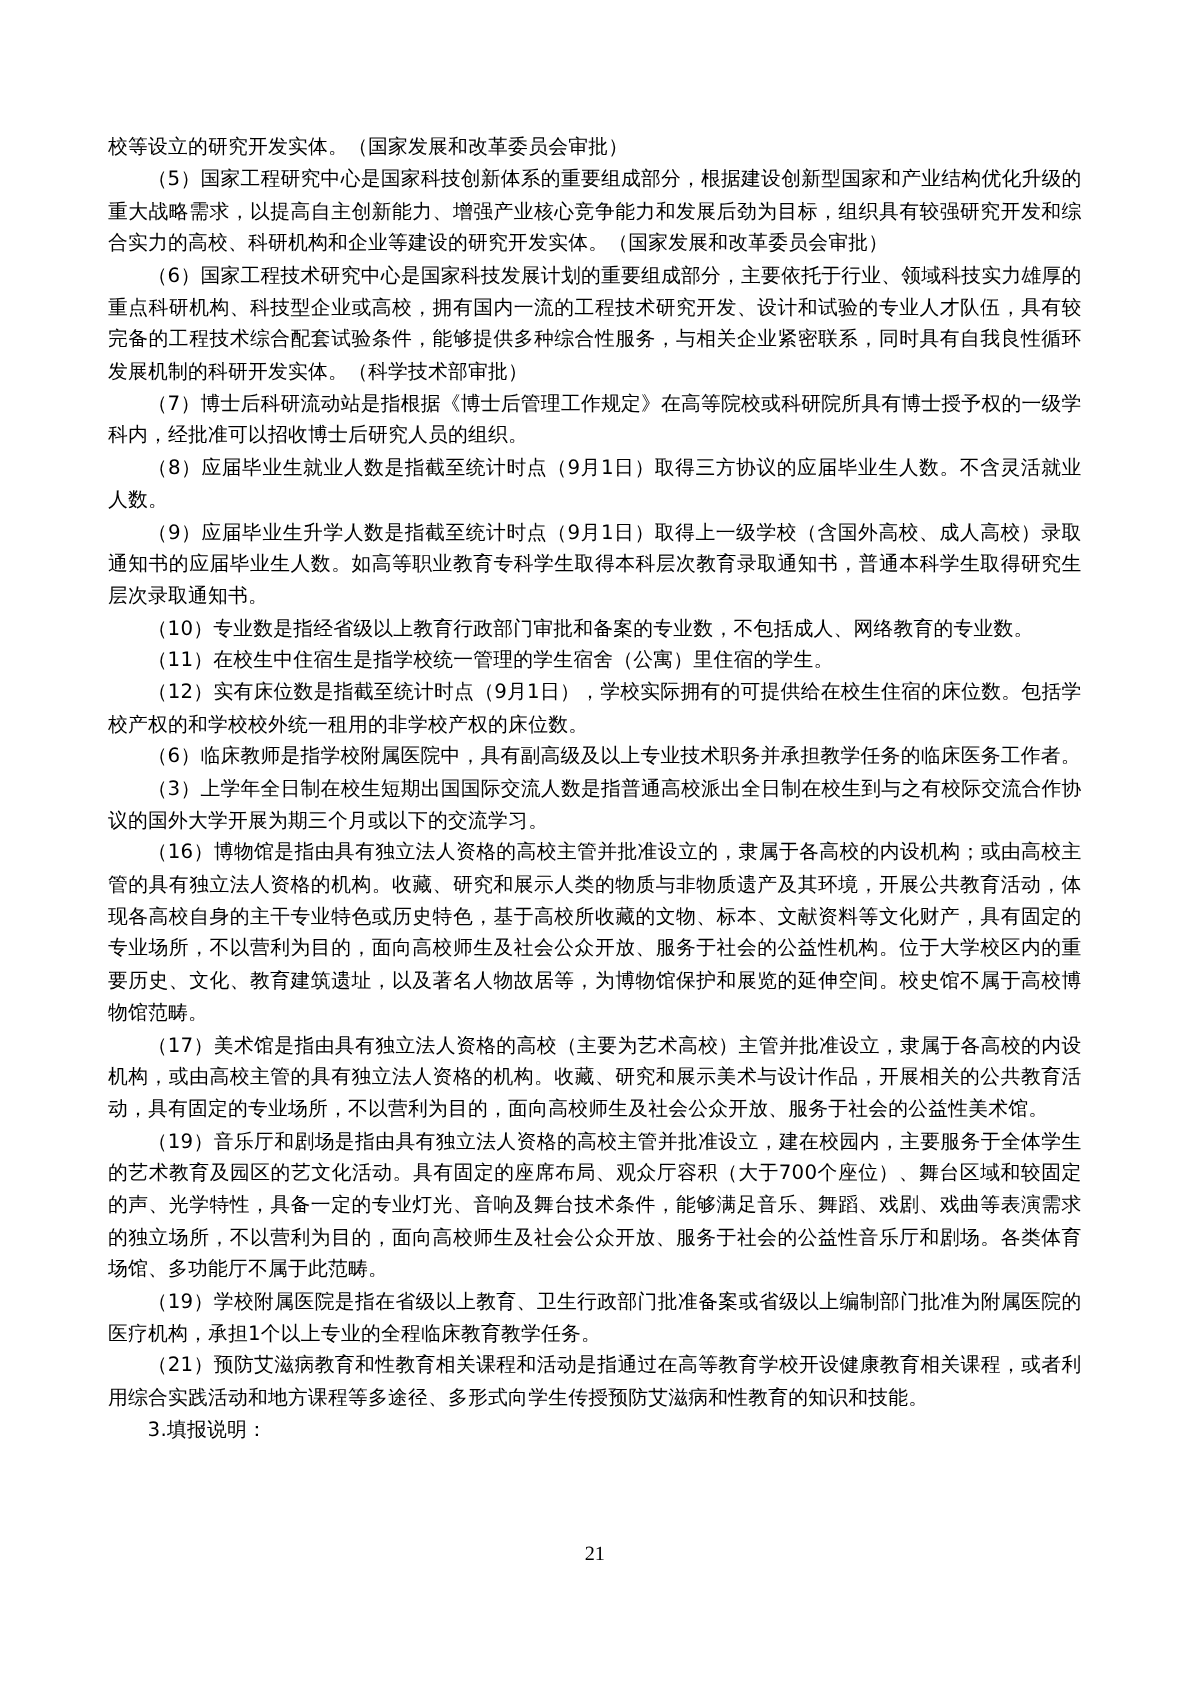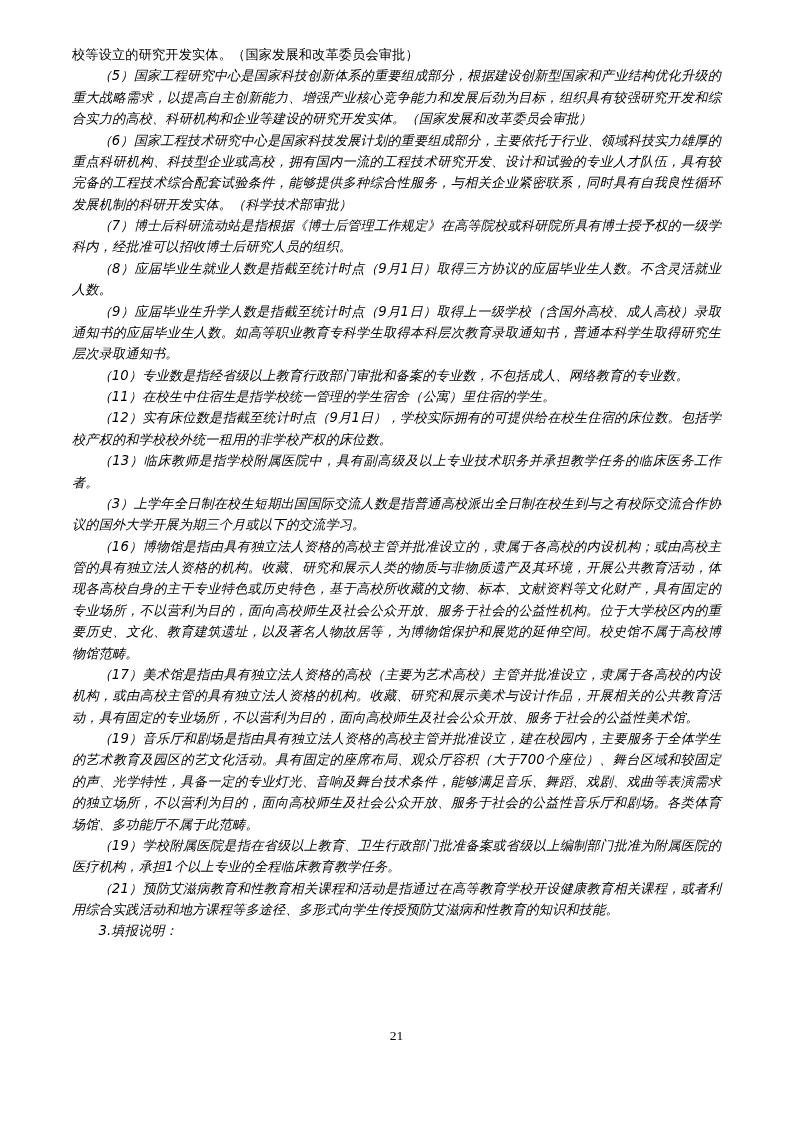--- a/index.html
+++ b/index.html
@@ -14,36 +14,35 @@
     color: #000000;
     position: relative;
     overflow: hidden;
   }
   .page {
     position: absolute;
     left: 0; top: 0;
     width: 793px;
     height: 1122px;
     box-sizing: border-box;
-    padding: 44px 72px 40px 72px;
+    padding: 88px 72px 40px 72px;
   }
   .doc-body {
     font-size: 13.2px;
     line-height: 1.62;
     text-align: justify;
     text-justify: inter-ideograph;
     letter-spacing: 0.15px;
   }
   .doc-body p {
     margin: 0;
     padding: 0;
   }
   .indent2 {
     text-indent: 2em;
-    font-style: italic;
   }
   .noindent {
     text-indent: 0;
   }
   .page-number {
     position: absolute;
     left: 0;
     right: 0;
     bottom: 78px;
     text-align: center;
@@ -58,21 +57,21 @@
   <div class="doc-body">
     <p class="noindent">校等设立的研究开发实体。（国家发展和改革委员会审批）</p>
     <p class="indent2">（5）国家工程研究中心是国家科技创新体系的重要组成部分，根据建设创新型国家和产业结构优化升级的重大战略需求，以提高自主创新能力、增强产业核心竞争能力和发展后劲为目标，组织具有较强研究开发和综合实力的高校、科研机构和企业等建设的研究开发实体。（国家发展和改革委员会审批）</p>
     <p class="indent2">（6）国家工程技术研究中心是国家科技发展计划的重要组成部分，主要依托于行业、领域科技实力雄厚的重点科研机构、科技型企业或高校，拥有国内一流的工程技术研究开发、设计和试验的专业人才队伍，具有较完备的工程技术综合配套试验条件，能够提供多种综合性服务，与相关企业紧密联系，同时具有自我良性循环发展机制的科研开发实体。（科学技术部审批）</p>
     <p class="indent2">（7）博士后科研流动站是指根据《博士后管理工作规定》在高等院校或科研院所具有博士授予权的一级学科内，经批准可以招收博士后研究人员的组织。</p>
     <p class="indent2">（8）应届毕业生就业人数是指截至统计时点（9月1日）取得三方协议的应届毕业生人数。不含灵活就业人数。</p>
     <p class="indent2">（9）应届毕业生升学人数是指截至统计时点（9月1日）取得上一级学校（含国外高校、成人高校）录取通知书的应届毕业生人数。如高等职业教育专科学生取得本科层次教育录取通知书，普通本科学生取得研究生层次录取通知书。</p>
     <p class="indent2">（10）专业数是指经省级以上教育行政部门审批和备案的专业数，不包括成人、网络教育的专业数。</p>
     <p class="indent2">（11）在校生中住宿生是指学校统一管理的学生宿舍（公寓）里住宿的学生。</p>
     <p class="indent2">（12）实有床位数是指截至统计时点（9月1日），学校实际拥有的可提供给在校生住宿的床位数。包括学校产权的和学校校外统一租用的非学校产权的床位数。</p>
-    <p class="indent2">（13）临床教师是指学校附属医院中，具有副高级及以上专业技术职务并承担教学任务的临床医务工作者。</p>
+    <p class="indent2">（6）临床教师是指学校附属医院中，具有副高级及以上专业技术职务并承担教学任务的临床医务工作者。</p>
     <p class="indent2">（3）上学年全日制在校生短期出国国际交流人数是指普通高校派出全日制在校生到与之有校际交流合作协议的国外大学开展为期三个月或以下的交流学习。</p>
     <p class="indent2">（16）博物馆是指由具有独立法人资格的高校主管并批准设立的，隶属于各高校的内设机构；或由高校主管的具有独立法人资格的机构。收藏、研究和展示人类的物质与非物质遗产及其环境，开展公共教育活动，体现各高校自身的主干专业特色或历史特色，基于高校所收藏的文物、标本、文献资料等文化财产，具有固定的专业场所，不以营利为目的，面向高校师生及社会公众开放、服务于社会的公益性机构。位于大学校区内的重要历史、文化、教育建筑遗址，以及著名人物故居等，为博物馆保护和展览的延伸空间。校史馆不属于高校博物馆范畴。</p>
     <p class="indent2">（17）美术馆是指由具有独立法人资格的高校（主要为艺术高校）主管并批准设立，隶属于各高校的内设机构，或由高校主管的具有独立法人资格的机构。收藏、研究和展示美术与设计作品，开展相关的公共教育活动，具有固定的专业场所，不以营利为目的，面向高校师生及社会公众开放、服务于社会的公益性美术馆。</p>
     <p class="indent2">（19）音乐厅和剧场是指由具有独立法人资格的高校主管并批准设立，建在校园内，主要服务于全体学生的艺术教育及园区的艺文化活动。具有固定的座席布局、观众厅容积（大于700个座位）、舞台区域和较固定的声、光学特性，具备一定的专业灯光、音响及舞台技术条件，能够满足音乐、舞蹈、戏剧、戏曲等表演需求的独立场所，不以营利为目的，面向高校师生及社会公众开放、服务于社会的公益性音乐厅和剧场。各类体育场馆、多功能厅不属于此范畴。</p>
     <p class="indent2">（19）学校附属医院是指在省级以上教育、卫生行政部门批准备案或省级以上编制部门批准为附属医院的医疗机构，承担1个以上专业的全程临床教育教学任务。</p>
     <p class="indent2">（21）预防艾滋病教育和性教育相关课程和活动是指通过在高等教育学校开设健康教育相关课程，或者利用综合实践活动和地方课程等多途径、多形式向学生传授预防艾滋病和性教育的知识和技能。</p>
     <p class="indent2">3.填报说明：</p>
 
     <p class="indent2"></p>
   </div>

